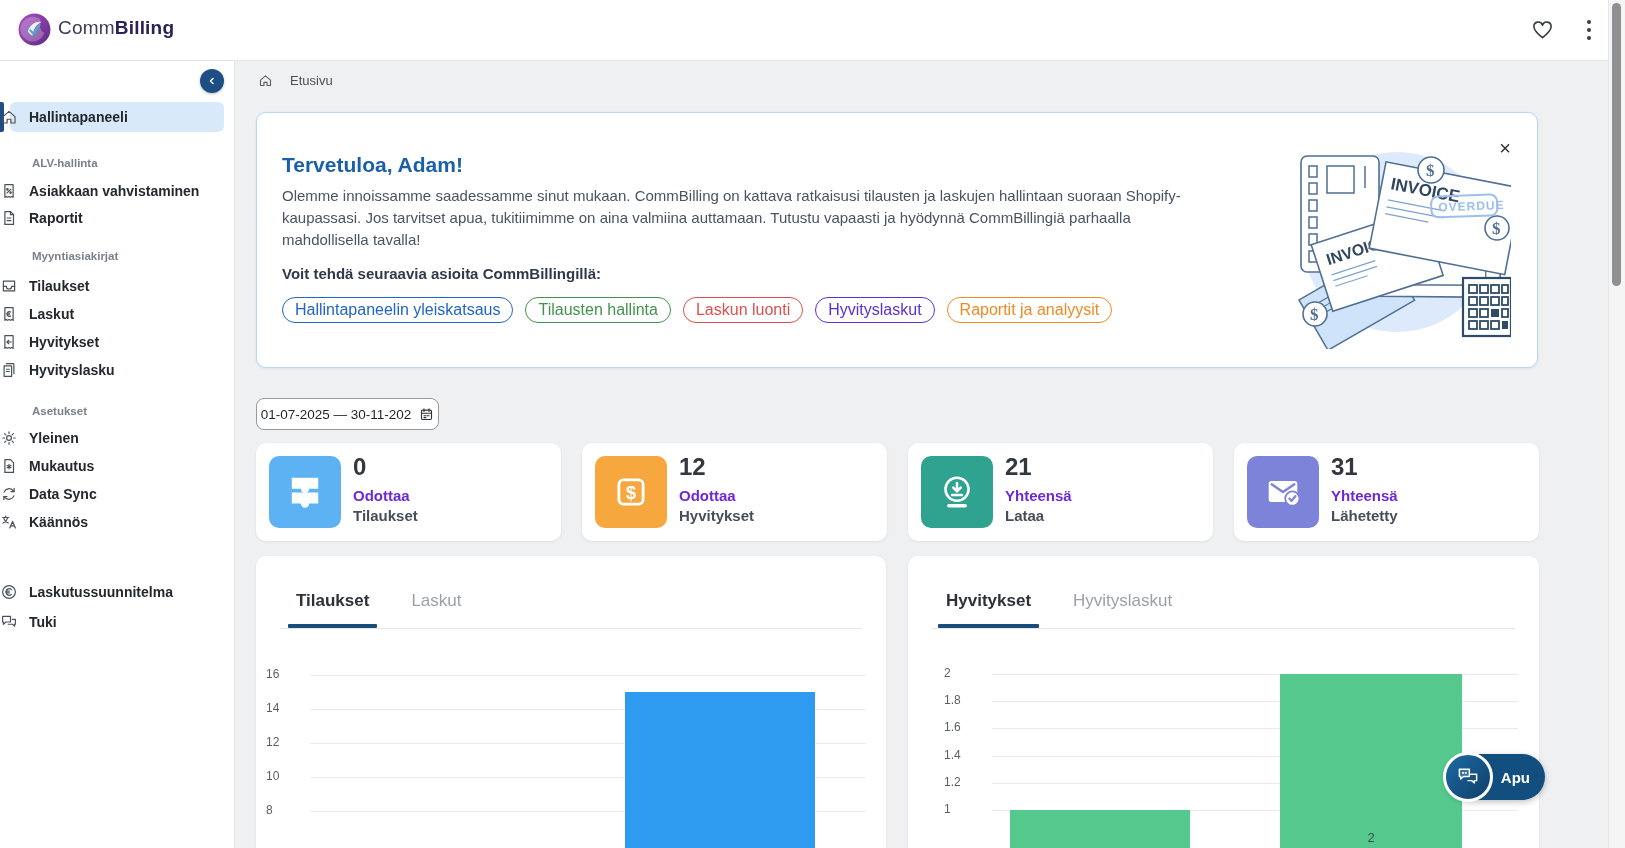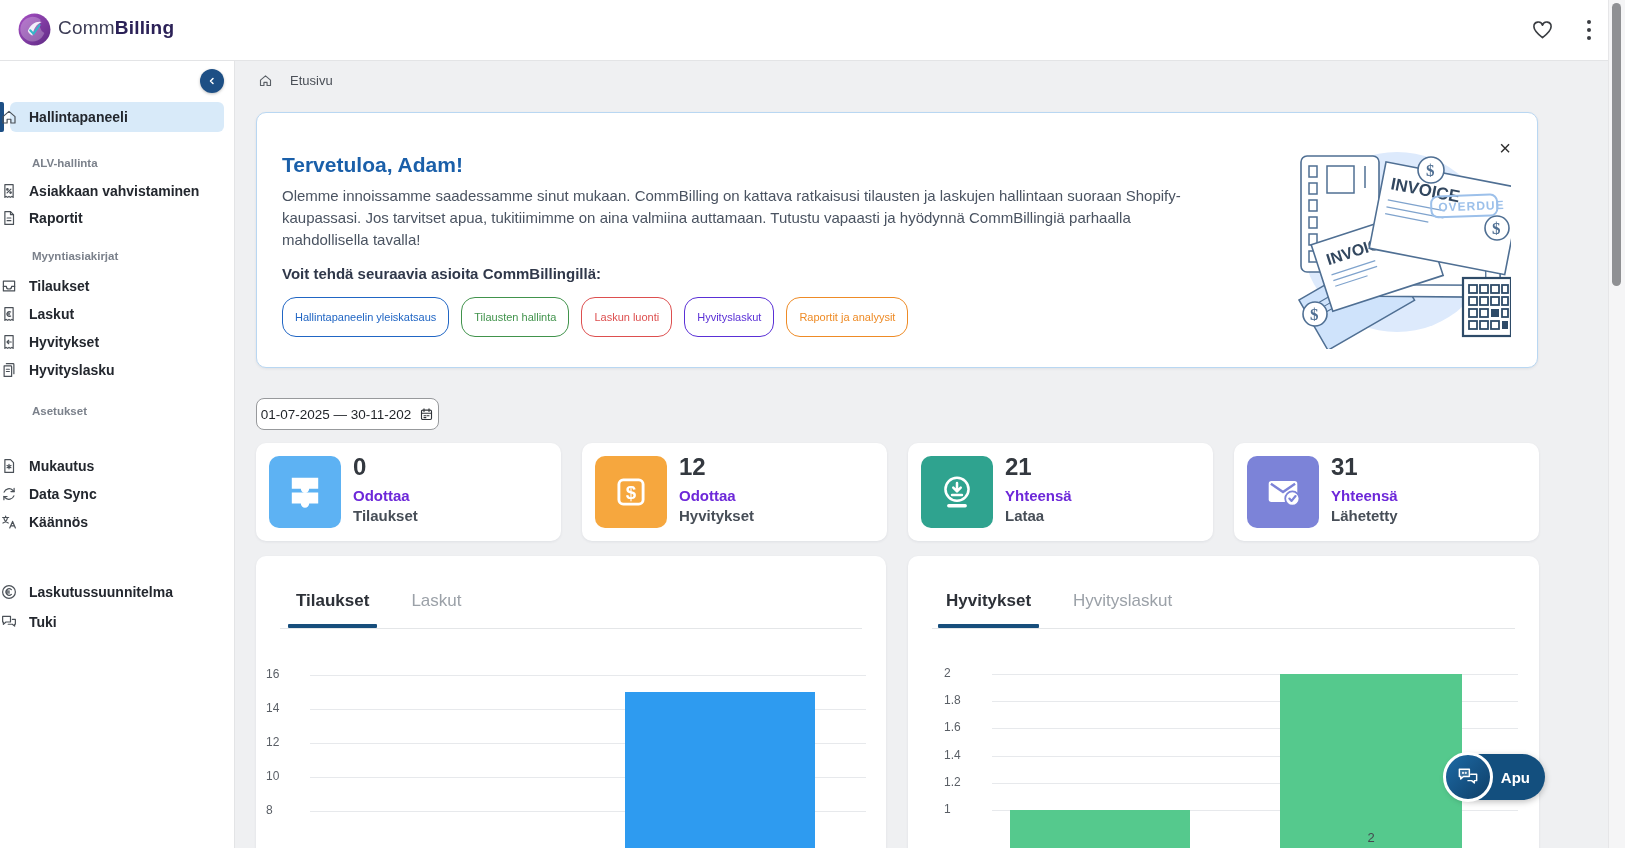--- a/index.html
+++ b/index.html
@@ -25,21 +25,21 @@
   
   #breadcrumb{position:absolute;left:258px;top:73px;display:flex;align-items:center;gap:17px;font-size:13px;color:#4a4f57;cursor:pointer;}
 
   
   .card{position:absolute;background:#fff;border-radius:10px;box-shadow:0 1px 3px rgba(20,30,50,.07);}
   #welcome-card{left:256px;top:112px;width:1282px;height:256px;border:1px solid #b9d7f2;box-sizing:border-box;}
   .welcome-title{position:absolute;left:25px;top:30px;font-size:21px;font-weight:700;color:#1a5fa9;margin-top:10px;}
   .welcome-body{position:absolute;left:25px;top:72px;width:900px;font-size:15px;line-height:22px;color:#4a5361;}
   .welcome-intro{position:absolute;left:25px;top:152px;font-size:15px;font-weight:700;color:#30384a;}
   #welcome-pills{position:absolute;left:25px;top:184px;display:flex;gap:12px;}
-  .pill{border:1px solid;border-radius:14px;padding:13px 12px;font-size:11px;background:#fff;cursor:pointer;white-space:nowrap;}
+  .pill{border:1px solid;border-radius:14px;padding:3px 12px;font-size:16px;background:#fff;cursor:pointer;white-space:nowrap;}
   .close-x{position:absolute;right:26px;top:26px;font-size:20px;color:#2f2f2f;cursor:pointer;line-height:18px;}
 
   
   #date-field{position:absolute;left:256px;top:398px;width:183px;height:32px;background:#fff;border:1px solid #97999c;border-radius:8px;box-sizing:border-box;display:flex;align-items:center;justify-content:center;gap:8px;font-size:13.5px;color:#1f2328;cursor:pointer;}
 
   
   .stat-card{top:443px;width:305px;height:98px;}
   .stat-tile{position:absolute;left:13px;top:13px;width:72px;height:72px;border-radius:10px;display:flex;align-items:center;justify-content:center;}
   .stat-value{position:absolute;left:97px;top:10px;font-size:24px;font-weight:700;color:#33383f;}
   .stat-line1{position:absolute;left:97px;top:44px;font-size:15px;font-weight:600;color:#6d28d9;}
@@ -181,20 +181,29 @@
         <svg width="18" height="18" viewBox="0 0 24 24" fill="none" stroke="#4b5158" stroke-width="1.6" stroke-linecap="round" stroke-linejoin="round">
             <path d="M8.5 3.5h9a1 1 0 0 1 1 1V17"></path>
             <path d="M5.5 6.5h9a1 1 0 0 1 1 1v13h-10z"></path>
             <path d="M8.5 11h4M8.5 14h4"></path>
           </svg>
       </span>
       <span class="nav-label">Hyvityslasku</span>
     </div>
 
     <div class="nav-section" style="top:345px;">Asetukset</div>
+    <div class="nav-item" style="top:364px;">
+      <span class="nav-icon">
+        <svg width="18" height="18" viewBox="0 0 24 24" fill="none" stroke="#4b5158" stroke-width="1.6" stroke-linecap="round">
+            <circle cx="12" cy="12" r="3.2"></circle>
+            <path d="M12 3.8v2.2M12 18v2.2M3.8 12H6M18 12h2.2M6.2 6.2l1.6 1.6M16.2 16.2l1.6 1.6M17.8 6.2l-1.6 1.6M7.8 16.2l-1.6 1.6"></path>
+          </svg>
+      </span>
+      <span class="nav-label">Yleinen</span>
+    </div>
     <div class="nav-item" style="top:392px;">
       <span class="nav-icon">
         <svg width="18" height="18" viewBox="0 0 24 24" fill="none" stroke="#4b5158" stroke-width="1.6" stroke-linecap="round" stroke-linejoin="round">
             <path d="M6.5 3.5H14l4 4v13H6.5z"></path>
             <path d="M12 9.8v6M9.4 11.3l5.2 3M14.6 11.3l-5.2 3"></path>
           </svg>
       </span>
       <span class="nav-label">Mukautus</span>
     </div>
     <div class="nav-item" style="top:420px;">

